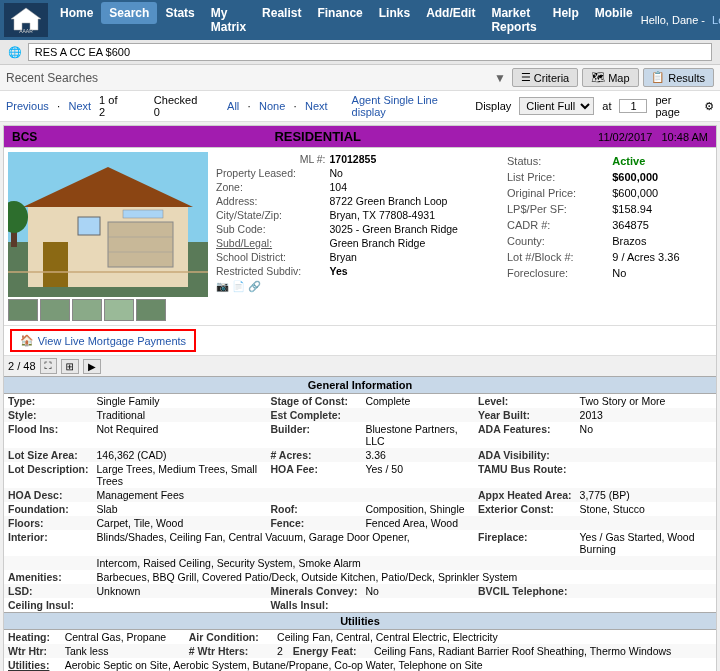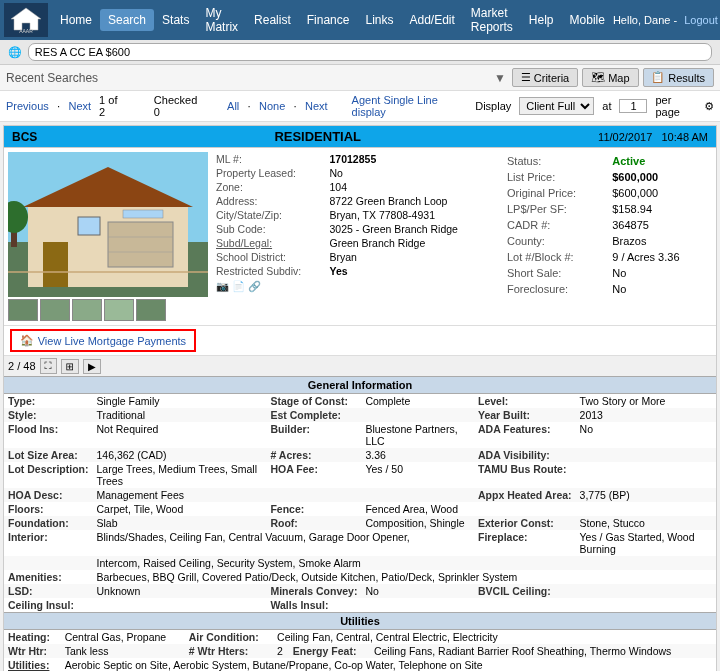--- a/index.html
+++ b/index.html
@@ -2,50 +2,50 @@
 <html><head>
   <meta charset="utf-8">
   <style>
     * { margin: 0; padding: 0; box-sizing: border-box; }
     body { font-family: Arial, Helvetica, sans-serif; font-size: 11px; background: #f0f0f0; width: 720px; }
     
     
     .top-nav { background: #2c5f8a; display: flex; align-items: center; padding: 2px 4px; }
     .top-nav .logo { background: #1a3a5c; padding: 2px 4px; margin-right: 4px; }
     .top-nav .logo svg { width: 36px; height: 28px; }
-    .nav-items { display: flex; align-items: center; flex: 1; }
+    .nav-items { display: flex; align-items: flex-start; flex: 1; font-weight: bold; }
     .nav-item { color: #fff; padding: 4px 8px; font-size: 12px; cursor: pointer; text-decoration: none; }
     .nav-item:hover, .nav-item.active { background: #4a7fb0; border-radius: 3px; }
     .nav-item.active { background: #5590c4; }
     .nav-right { color: #fff; font-size: 11px; margin-left: auto; white-space: nowrap; }
     .nav-right a { color: #aad4ff; text-decoration: none; margin-left: 4px; }
 
     
     .search-bar { background: #e8e8e8; display: flex; align-items: center; padding: 3px 8px; border-bottom: 1px solid #ccc; }
-    .search-bar input { flex: 1; padding: 2px 6px; border: 1px solid #aaa; border-radius: 7px; font-size: 11px; }
+    .search-bar input { flex: 1; padding: 2px 6px; border: 1px solid #aaa; border-radius: 0; font-size: 11px; }
     .search-bar .globe-icon { margin-right: 6px; color: #666; }
 
     
     .tool-bar { background: #f5f5f5; display: flex; align-items: center; justify-content: flex-end; padding: 3px 6px; border-bottom: 1px solid #ddd; gap: 4px; }
     .tool-btn { background: #e0e0e0; border: 1px solid #aaa; padding: 2px 8px; font-size: 11px; cursor: pointer; border-radius: 2px; display: flex; align-items: center; gap: 3px; }
     .tool-btn.active { background: #c8d8e8; }
 
     
     .nav-bar2 { background: #fff; display: flex; align-items: center; padding: 3px 6px; border-bottom: 1px solid #ddd; font-size: 11px; gap: 8px; }
     .nav-bar2 a { color: #2255aa; text-decoration: none; }
     .nav-bar2 .checked { margin-left: 21px; }
     .nav-bar2 .display-label { margin-left: auto; }
     .nav-bar2 select { font-size: 11px; padding: 1px 2px; border: 1px solid #aaa; }
     .nav-bar2 input.page-num { width: 28px; font-size: 11px; border: 1px solid #aaa; text-align: center; }
 
     
     .main-content { background: #fff; border: 1px solid #ccc; margin: 3px; }
 
     
-    .prop-header { background: #0ea5e9; display: flex; justify-content: space-between; align-items: center; padding: 3px 8px; border-bottom: 1px solid #ccc; }
+    .prop-header { background: #a21caf; display: flex; justify-content: space-between; align-items: center; padding: 3px 8px; border-bottom: 1px solid #ccc; }
     .prop-header .bcs { font-weight: bold; font-size: 12px; }
     .prop-header .residential { font-weight: bold; font-size: 13px; }
     .prop-header .date { font-size: 11px; }
 
     
     .prop-body { display: flex; padding: 4px; gap: 6px; }
     .prop-image { width: 200px; flex-shrink: 0; }
     .prop-image .thumb-row { display: flex; gap: 2px; margin-top: 2px; }
     .prop-image .thumb { width: 30px; height: 22px; background: #aaa; border: 1px solid #888; cursor: pointer; }
 
@@ -197,21 +197,21 @@
         <div class="thumb" style="background:#8aaa88;"></div>
         <div class="thumb" style="background:#9aba98;"></div>
         <div class="thumb" style="background:#6a8a68;"></div>
       </div>
     </div>
 
     <div style="flex:1; font-size:10.5px;">
       <table style="width:100%; border-collapse:collapse;">
         <tbody>
             <tr>
-          <td style="color:#555; white-space:nowrap; padding:1px 2px;">ML #:</td>
+          <td style="color:#555; white-space:nowrap; padding:1px 2px;text-align:right;">ML #:</td>
           <td style="font-weight:bold; padding:1px 2px;">17012855</td>
         </tr>
         <tr>
           <td style="color:#555; padding:1px 2px;">Property Leased:</td>
           <td style="padding:1px 2px;">No</td>
         </tr>
         <tr>
           <td style="color:#555; padding:1px 2px;">Zone:</td>
           <td style="padding:1px 2px;">104</td>
         </tr>
@@ -275,24 +275,20 @@
         </tr>
         <tr>
           <td style="color:#555;">County:</td>
           <td>Brazos</td>
         </tr>
         <tr>
           <td style="color:#555;">Lot #/Block #:</td>
           <td>9 / Acres 3.36</td>
         </tr>
         <tr>
-          <td style="color:#555;">Short Sale:</td>
-          <td>No</td>
-        </tr>
-        <tr>
           <td style="color:#555;">Foreclosure:</td>
           <td>No</td>
         </tr>
       </tbody>
         </table>
     </div>
   </div>
 
   <div style="padding:3px 6px; border-top:1px solid #ddd;">
     <button class="mortgage-btn">
@@ -355,53 +351,53 @@
       <td class="info-value" colspan="3"></td>
     </tr>
     <tr>
       <td class="info-label">HOA Desc:</td>
       <td class="info-value">Management Fees</td>
       <td colspan="2"></td>
       <td class="info-label">Appx Heated Area:</td>
       <td class="info-value" colspan="3">3,775 (BP)</td>
     </tr>
     <tr>
-      <td class="info-label">Floors:</td>
-      <td class="info-value">Carpet, Tile, Wood</td>
-      <td class="info-label">Fence:</td>
-      <td class="info-value" colspan="5">Fenced Area, Wood</td>
-    </tr>
-    <tr>
       <td class="info-label">Foundation:</td>
       <td class="info-value">Slab</td>
       <td class="info-label">Roof:</td>
       <td class="info-value">Composition, Shingle</td>
       <td class="info-label">Exterior Const:</td>
       <td class="info-value" colspan="3">Stone, Stucco</td>
     </tr>
     <tr>
+      <td class="info-label">Floors:</td>
+      <td class="info-value">Carpet, Tile, Wood</td>
+      <td class="info-label">Fence:</td>
+      <td class="info-value" colspan="5">Fenced Area, Wood</td>
+    </tr>
+    <tr>
       <td class="info-label">Interior:</td>
       <td class="info-value" colspan="3">Blinds/Shades, Ceiling Fan, Central Vacuum, Garage Door Opener,</td>
       <td class="info-label">Fireplace:</td>
       <td class="info-value" colspan="3">Yes / Gas Started, Wood Burning</td>
     </tr>
     <tr>
       <td></td>
       <td class="info-value" colspan="7">Intercom, Raised Ceiling, Security System, Smoke Alarm</td>
     </tr>
     <tr>
       <td class="info-label">Amenities:</td>
       <td class="info-value" colspan="7">Barbecues, BBQ Grill, Covered Patio/Deck, Outside Kitchen, Patio/Deck, Sprinkler System</td>
     </tr>
     <tr>
       <td class="info-label">LSD:</td>
       <td class="info-value">Unknown</td>
       <td class="info-label">Minerals Convey:</td>
       <td class="info-value">No</td>
-      <td class="info-label">BVCIL Ceiling:</td>
+      <td class="info-label">BVCIL Telephone:</td>
       <td class="info-value" colspan="3"></td>
     </tr>
     <tr>
       <td class="info-label">Ceiling Insul:</td>
       <td class="info-value"></td>
       <td class="info-label">Walls Insul:</td>
       <td class="info-value" colspan="5"></td>
     </tr>
   </tbody>
     </table>

